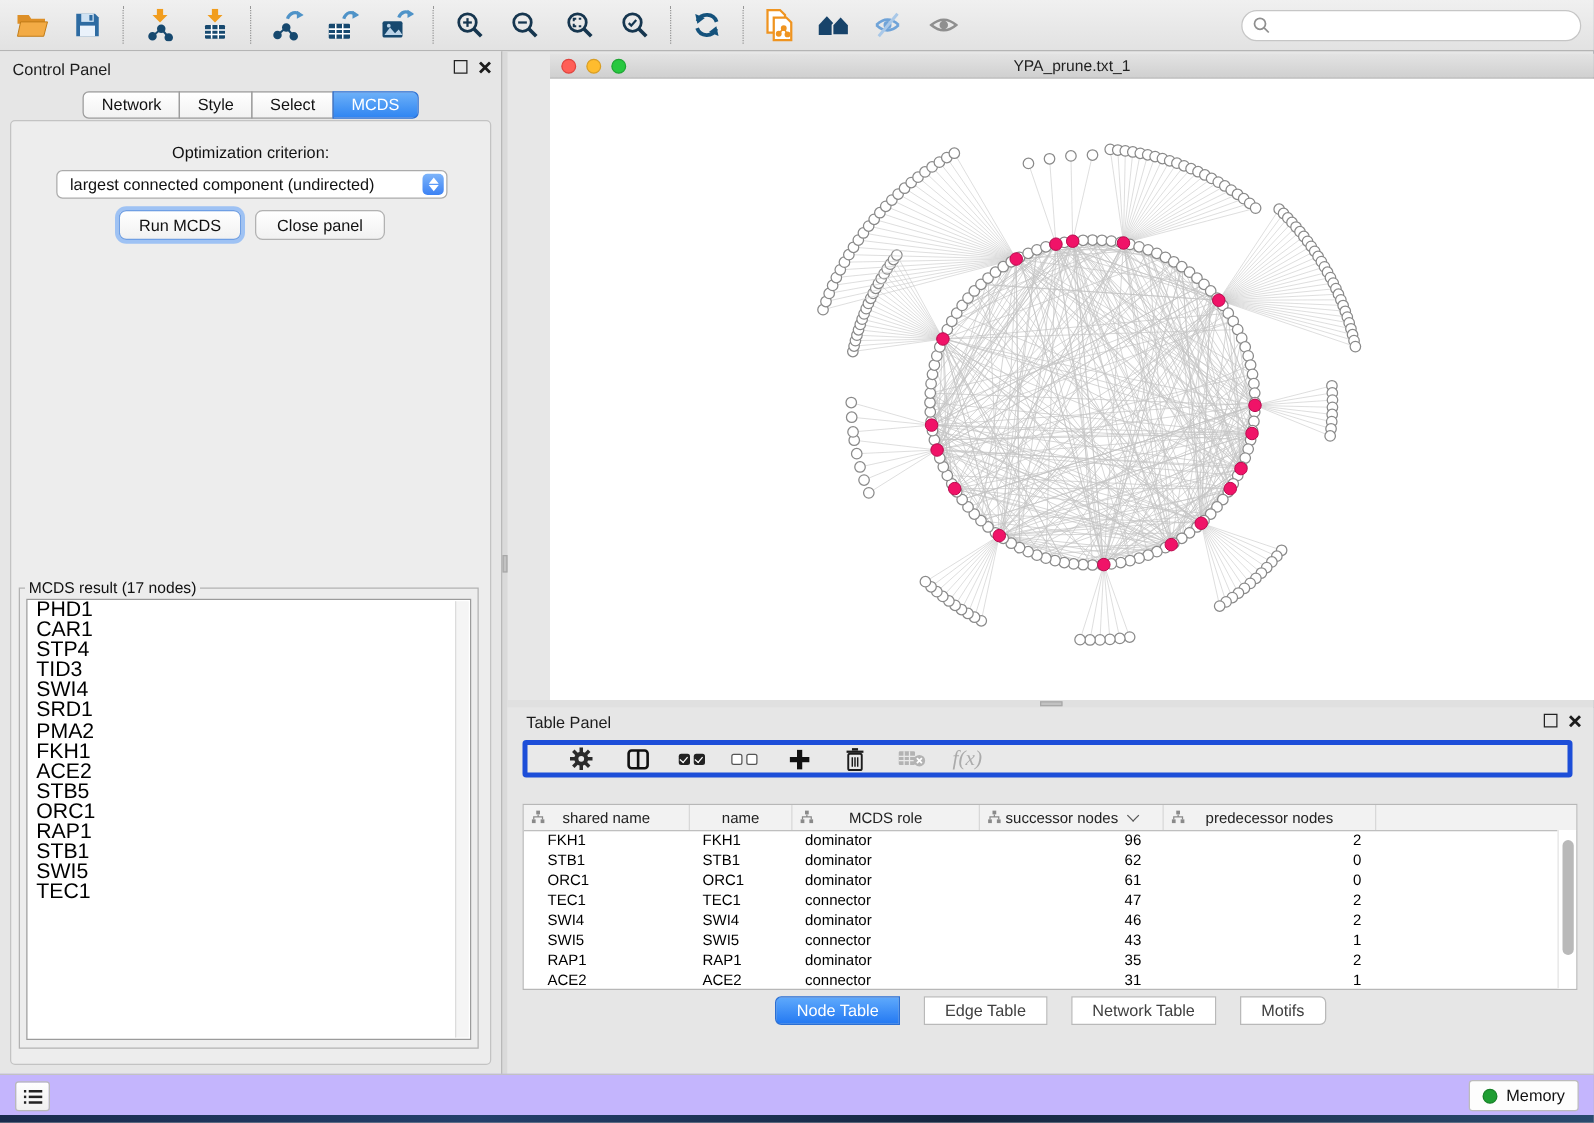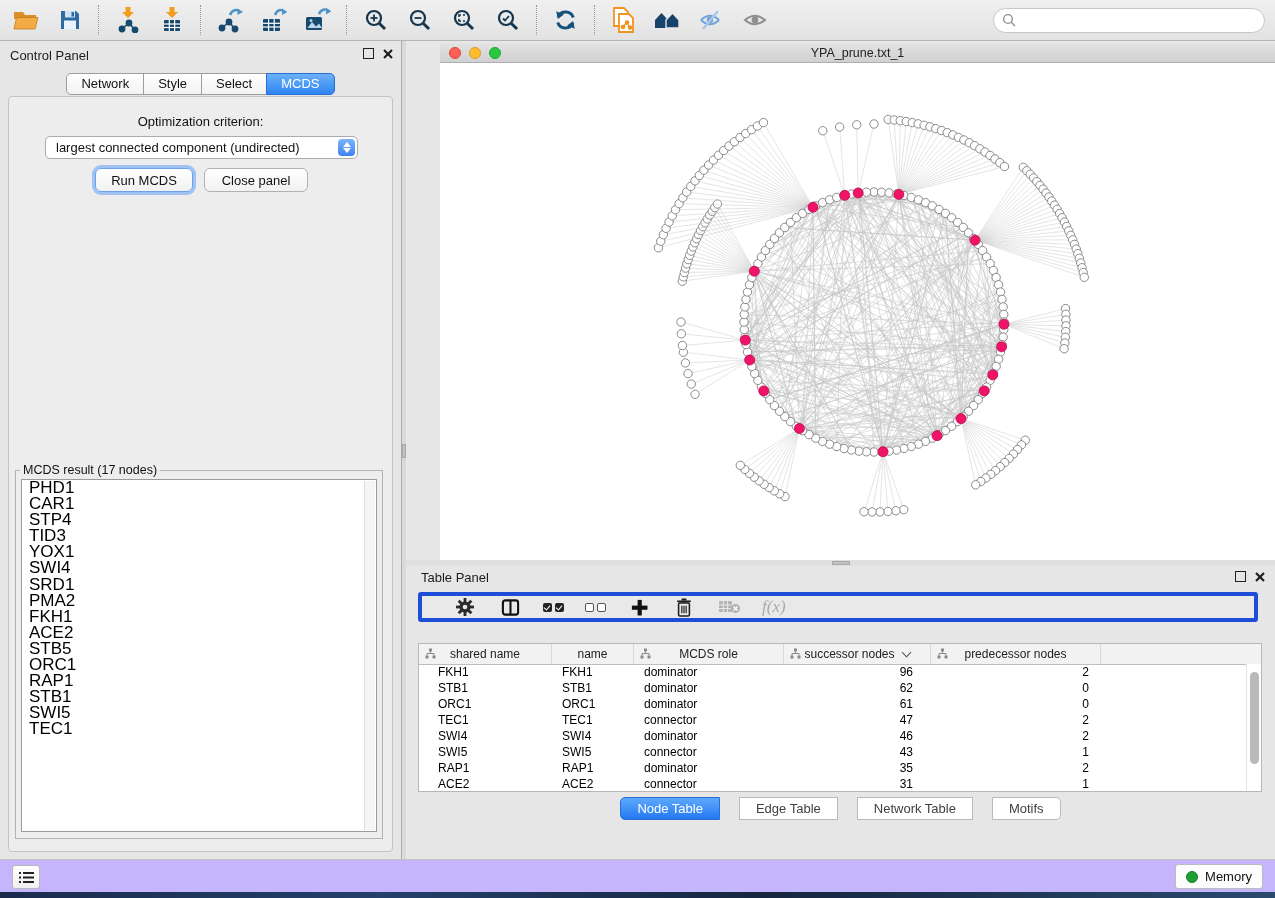--- a/index.html
+++ b/index.html
@@ -318,21 +318,20 @@
       <button class="btn run">Run MCDS</button>
       <button class="btn closep">Close panel</button>
       <fieldset class="result-box">
         <legend>MCDS result (17 nodes)</legend>
         <div class="result-list">
           <div id="mcds-list">
               <div class="mcds-item">PHD1</div>
               <div class="mcds-item">CAR1</div>
               <div class="mcds-item">STP4</div>
               <div class="mcds-item">TID3</div>
-              <div class="mcds-item">YOX1</div>
               <div class="mcds-item">SWI4</div>
               <div class="mcds-item">SRD1</div>
               <div class="mcds-item">PMA2</div>
               <div class="mcds-item">FKH1</div>
               <div class="mcds-item">ACE2</div>
               <div class="mcds-item">STB5</div>
               <div class="mcds-item">ORC1</div>
               <div class="mcds-item">RAP1</div>
               <div class="mcds-item">STB1</div>
               <div class="mcds-item">SWI5</div>

